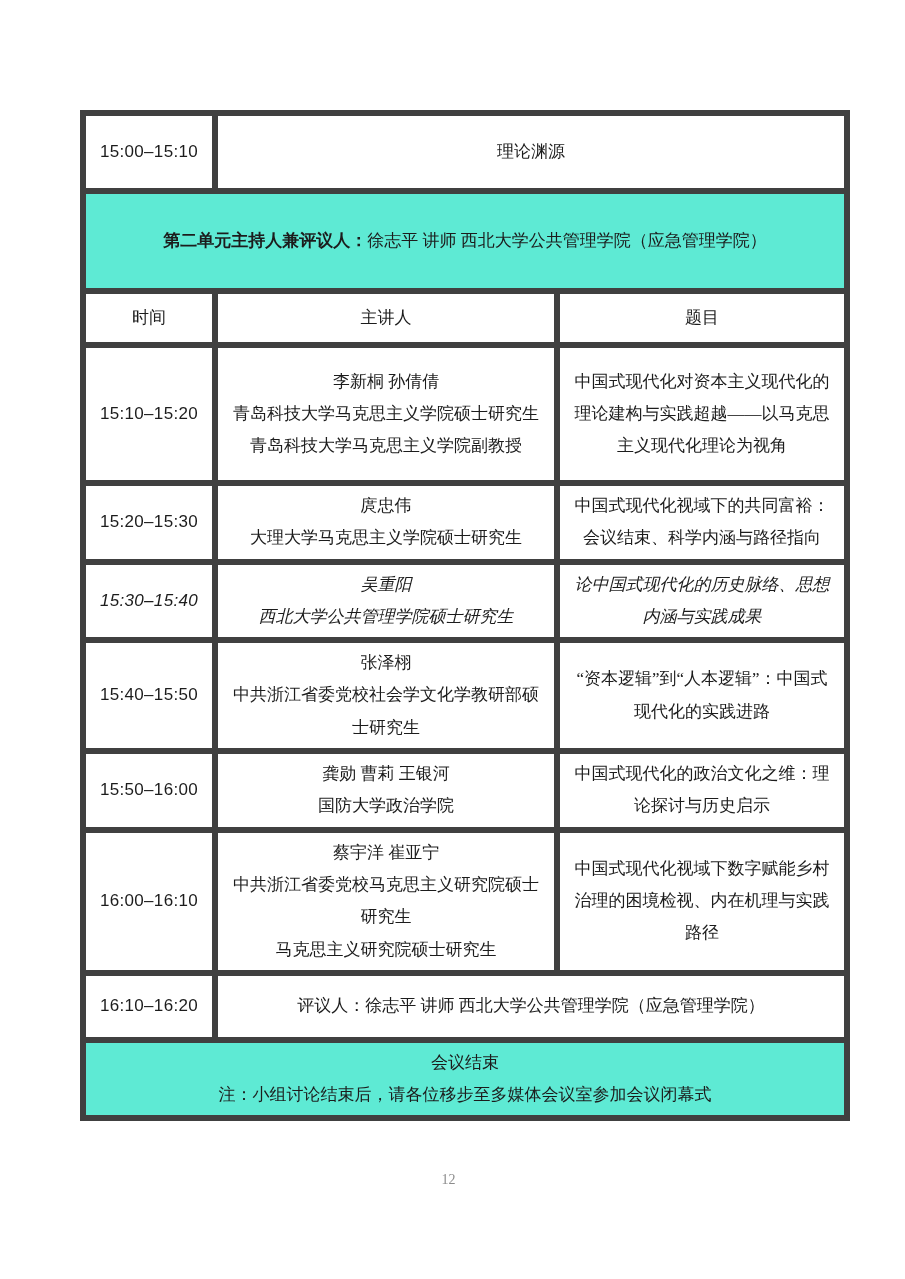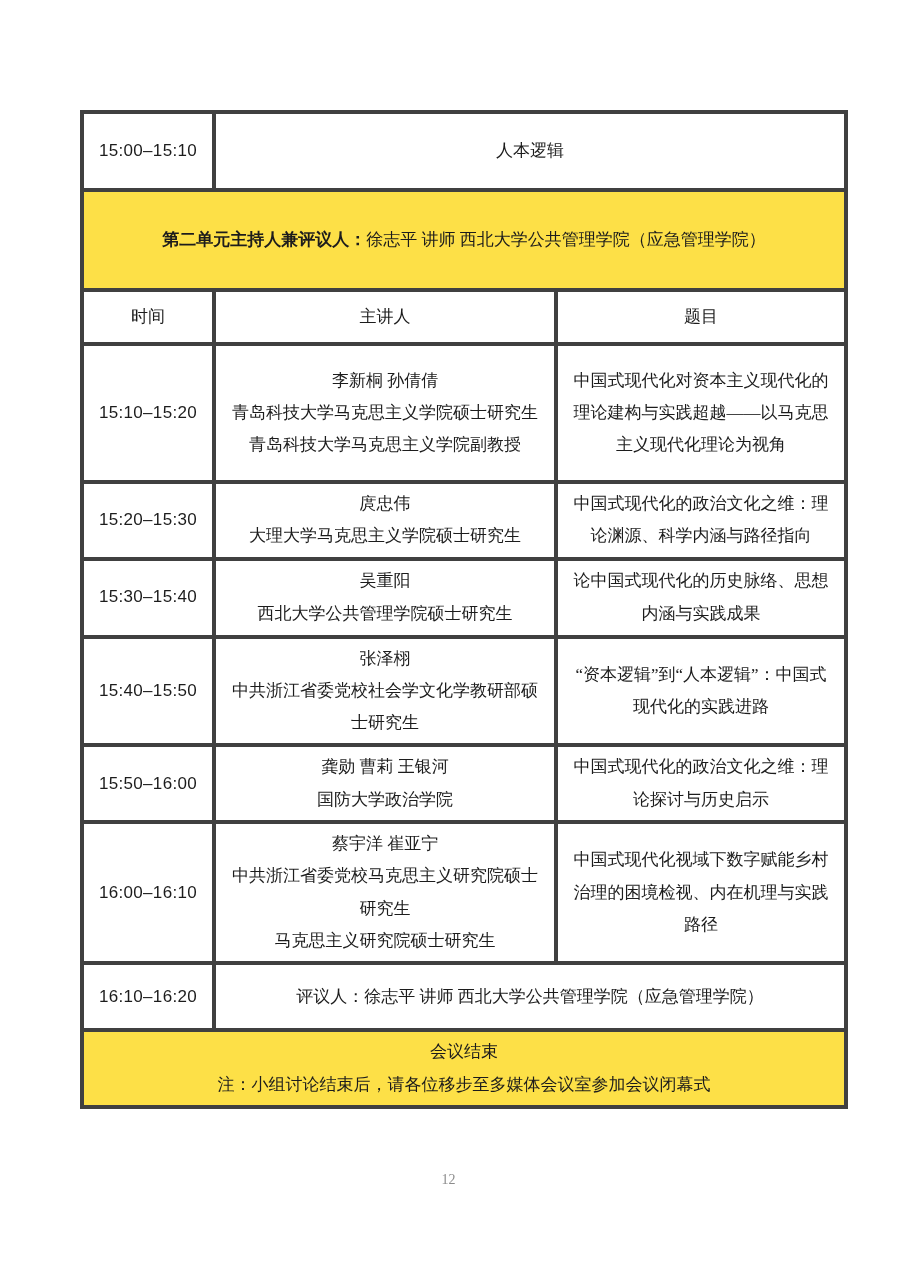--- a/index.html
+++ b/index.html
@@ -11,21 +11,21 @@
     color: #1c1c1c;
   }
   .doc-table {
     position: absolute;
     left: 80px; top: 110px;
     width: 764px;
     border-collapse: collapse;
     table-layout: fixed;
   }
   .doc-table td, .doc-table th {
-    border: 4px solid #404040;
+    border: 6px solid #404040;
     vertical-align: middle;
     text-align: center;
     font-size: 17px;
     line-height: 1.9;
     padding: 4px 10px;
     font-weight: normal;
   }
   col.c-time   { width: 132px; }
   col.c-speaker{ width: 342px; }
   col.c-topic  { width: 290px; }
@@ -33,29 +33,29 @@
   .time-cell {
     font-family: "Liberation Sans", "DejaVu Sans", sans-serif;
     font-size: 16px;
     letter-spacing: 0.3px;
   }
   .row-break    { height: 78px; }
   .row-banner   { height: 100px; }
   .row-header   { height: 54px; }
   .row-r0 { height: 138px; }
   .row-r1 { height: 70px; }
-  .row-r2 { height: 78px; }
+  .row-r2 { height: 78px; font-style: italic; }
   .row-r3 { height: 94px; }
   .row-r4 { height: 56px; }
   .row-r5 { height: 130px; }
   .row-reviewer { height: 67px; }
   .row-closing  { height: 68px; }
 
   .banner-cell, .closing-cell {
-    background: #fde047;
+    background: #5eead4;
   }
   .banner-cell { font-size: 17.5px; }
   .banner-bold { font-weight: bold; }
   .header-cell { font-weight: bold; font-size: 18px; }
 
   .speaker-line { display: block; }
 
   .page-number {
     position: absolute;
     left: 0; right: 8px;
@@ -72,21 +72,21 @@
 <table class="doc-table">
   <colgroup>
     <col class="c-time">
       <col class="c-speaker">
       <col class="c-topic">
   </colgroup>
   <tbody>
 
     <tr class="row-break">
       <td class="time-cell">15:00–15:10</td>
-      <td colspan="2">人本逻辑</td>
+      <td colspan="2">理论渊源</td>
     </tr>
 
     <tr class="row-banner">
       <td colspan="3" class="banner-cell">
         <span class="banner-bold">第二单元主持人兼评议人：</span><span>徐志平 讲师 西北大学公共管理学院（应急管理学院）</span>
       </td>
     </tr>
 
     <tr class="row-header">
       <th class="header-cell">时间</th>
@@ -103,21 +103,21 @@
       </td>
       <td>中国式现代化对资本主义现代化的理论建构与实践超越——以马克思主义现代化理论为视角</td>
     </tr>
 
     <tr class="row-r1">
       <td class="time-cell">15:20–15:30</td>
       <td>
         <span class="speaker-line">庹忠伟</span>
         <span class="speaker-line">大理大学马克思主义学院硕士研究生</span>
       </td>
-      <td>中国式现代化的政治文化之维：理论渊源、科学内涵与路径指向</td>
+      <td>中国式现代化视域下的共同富裕：会议结束、科学内涵与路径指向</td>
     </tr>
 
     <tr class="row-r2">
       <td class="time-cell">15:30–15:40</td>
       <td>
         <span class="speaker-line">吴重阳</span>
         <span class="speaker-line">西北大学公共管理学院硕士研究生</span>
       </td>
       <td>论中国式现代化的历史脉络、思想内涵与实践成果</td>
     </tr>

